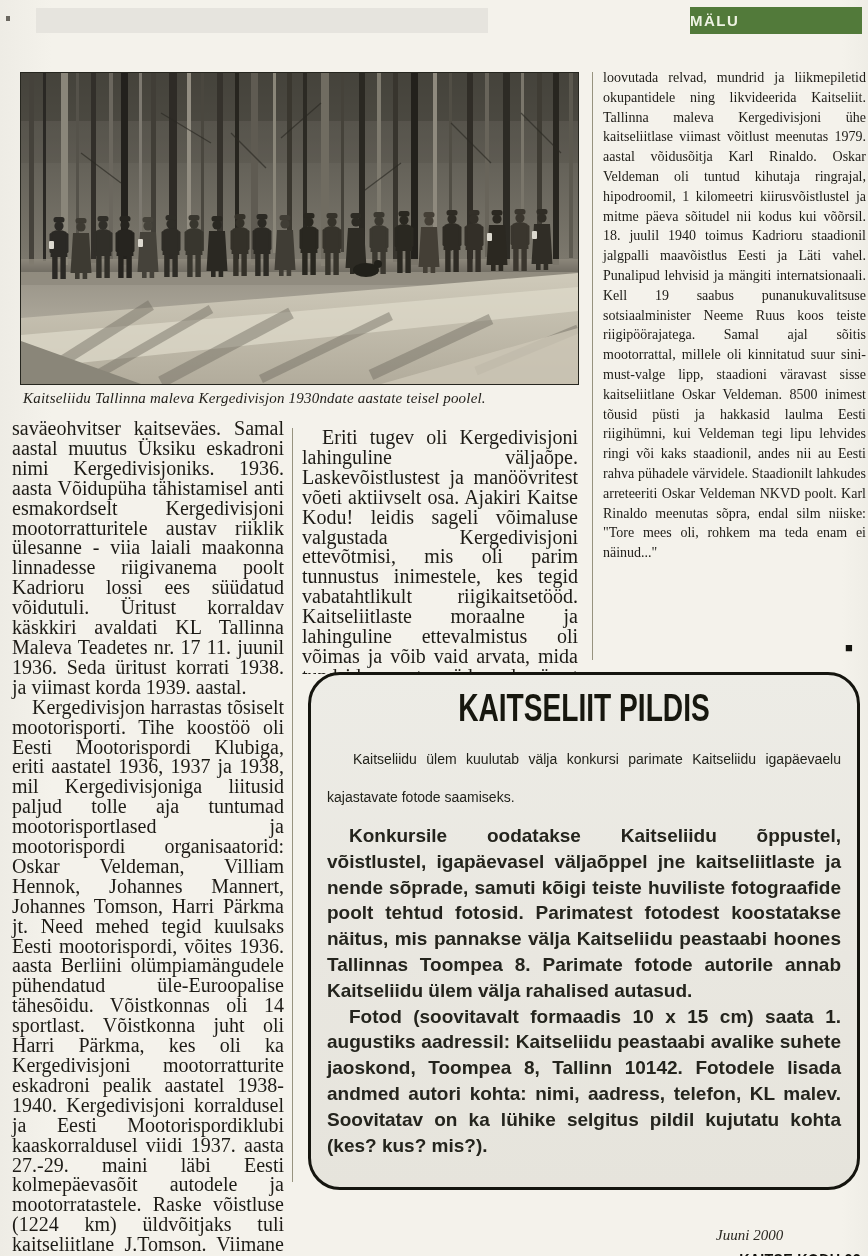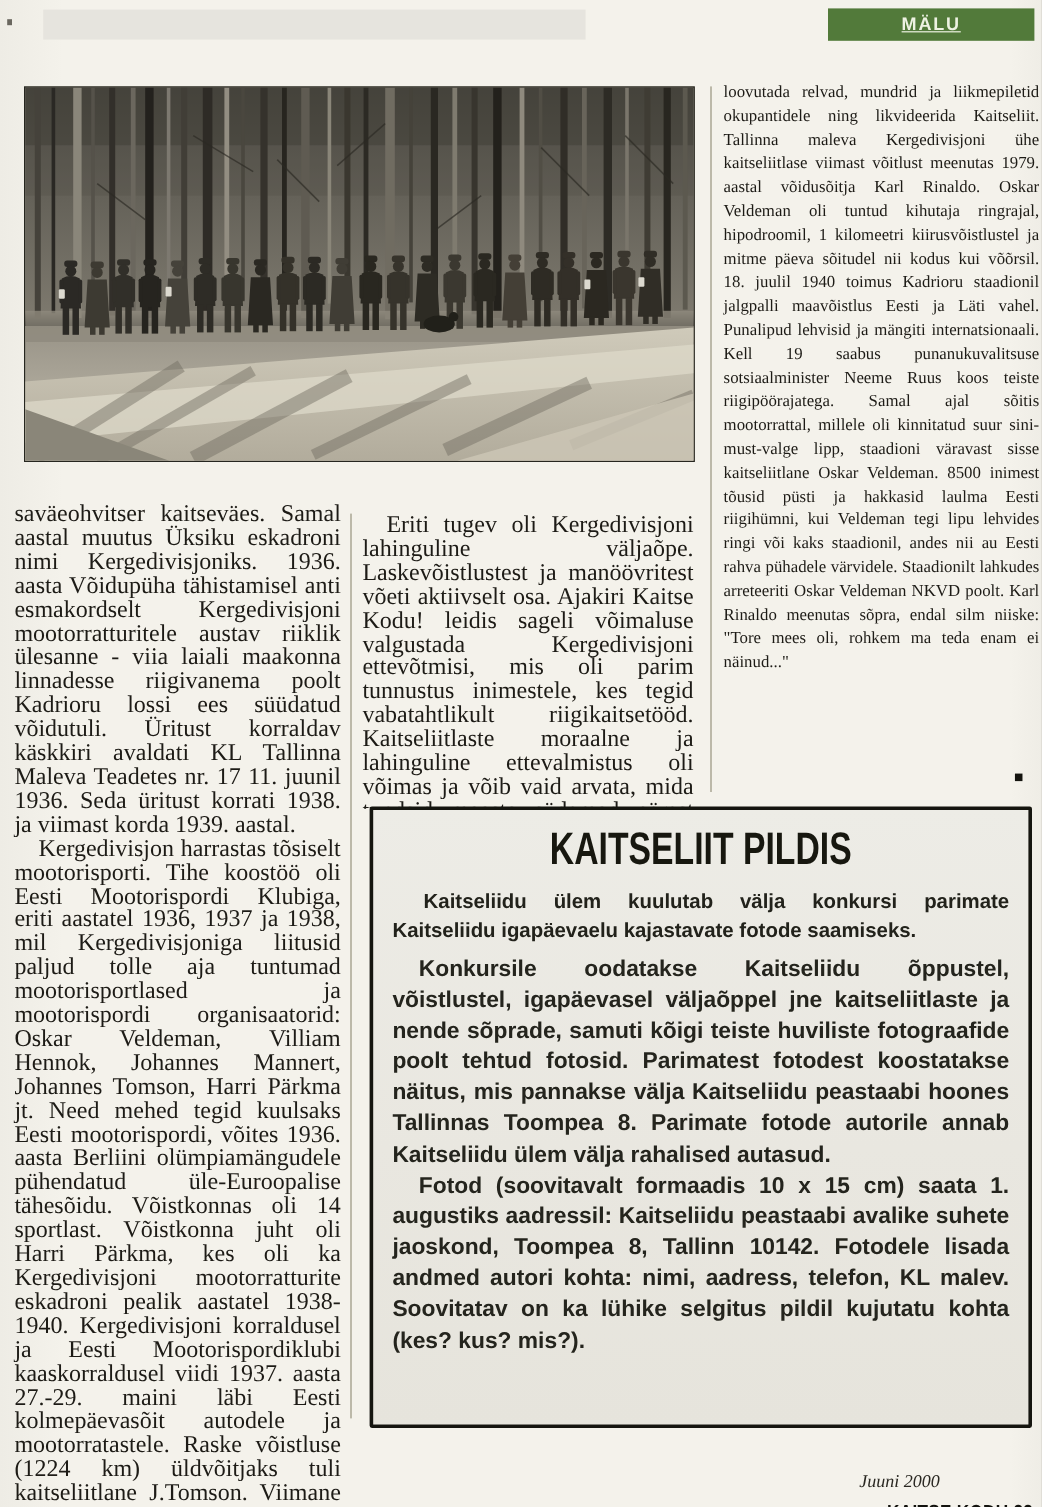--- a/index.html
+++ b/index.html
@@ -5,22 +5,22 @@
   html,body { margin:0; padding:0; background:#d8d6d0; }
   .page {
     position:relative; width:868px; height:1256px;
     background:linear-gradient(90deg,#eeece5 0%, #f4f2eb 6%, #f4f2eb 97%, #efede6 100%);
     font-family:"Liberation Serif", serif; overflow:hidden;
   }
   .corner-dot { position:absolute; left:6px; top:16px; width:4px; height:5px; background:#6a675f; }
   .ghost-box { position:absolute; left:36px; top:8px; width:452px; height:25px; background:#e6e4de; }
   .section-tab {
     position:absolute; left:690px; top:7px; width:172px; height:27px;
-    background:#527a3a; color:#edf2e2; display:flex; align-items:center; justify-content:center;
-    font:bold 15px "Liberation Sans", sans-serif; letter-spacing:1.5px;text-decoration:underline;
+    background:#527a3a; color:#edf2e2; display:flex; align-items:center; 
+    font:bold 15px "Liberation Sans", sans-serif; letter-spacing:1.5px;
   }
   .photo-frame {
     position:absolute; left:20px; top:72px; width:559px; height:313px;
     border:1px solid #26261f; box-sizing:border-box; background:#8a877c;
   }
   .photo-frame svg { display:block; }
   .photo-caption {
     position:absolute; left:23px; top:390px; width:556px;
     font:italic 15px "Liberation Serif", serif; color:#23211c; letter-spacing:.2px;
   }
@@ -35,31 +35,31 @@
   .col3 { left:603px; top:68px;  width:263px; height:596px; font-size:14px; line-height:19.8px; }
   .vdiv { position:absolute; width:1px; background:#97937f; }
   .vd1 { left:292px; top:428px; height:754px; }
   .vd2 { left:592px; top:72px;  height:588px; }
   .end-marker {
     position:absolute; left:845px; top:641px;
     font:13px "Liberation Sans", sans-serif; color:#14140f; line-height:13px;
   }
   .notice-box {
     position:absolute; left:308px; top:672px; width:552px; height:518px; box-sizing:border-box;
-    border:3px solid #15150f; border-radius:2px;
+    border:3px solid #15150f; border-radius:32px;
     background:linear-gradient(180deg,#edece6 0%, #e9e7e0 55%, #e6e4dc 100%);
     padding:8px 16px 8px; font-family:"Liberation Sans", sans-serif; color:#23231c;
   }
   .box-title { text-align:center; margin:4px 0 10px; white-space:nowrap; }
   .box-title-text {
     display:inline-block; transform:scaleX(.74); transform-origin:center;
     font-weight:bold; font-size:38px; letter-spacing:0; color:#17170f;
   }
   .box-lead {
-    font-size:17px; font-weight:bold; line-height:24px;
+    font-size:14px; font-weight:normal; line-height:38px;
     text-align:justify; text-indent:26px; margin:0 0 7px; color:#22221b;
   }
   .box-p {
     font-size:19px; font-weight:bold; line-height:25.8px;
     text-align:justify; text-indent:22px; margin:0; color:#24241d;
   }
   .footer {
     position:absolute; right:7px; top:1227px; display:flex; align-items:flex-start; gap:7px;flex-direction:column;
   }
   .footer-issue { font:italic 15px "Liberation Serif", serif; color:#2a2822; }
@@ -206,20 +206,21 @@
         <line x1="140" y1="309" x2="270" y2="240" stroke-width="12"></line>
         <line x1="240" y1="306" x2="370" y2="243" stroke-width="9"></line>
         <line x1="350" y1="302" x2="470" y2="246" stroke-width="11"></line>
         <line x1="455" y1="298" x2="557" y2="256" stroke-width="9"></line>
       </g>
       <polygon points="0,311 0,268 120,311" fill="#8a8679"></polygon>
       <polygon points="360,311 557,255 557,311" fill="#cdc7b6" opacity="0.8"></polygon>
     </svg>
   </div>
 
+  <div class="photo-caption">Kaitseliidu Tallinna maleva Kergedivisjon 1930ndate aastate teisel poolel.</div>
 
   <div class="vdiv vd1"></div>
   <div class="vdiv vd2"></div>
 
   <div class="col col1">
     <p>saväeohvitser kaitseväes. Samal aastal muutus Üksiku eskadroni nimi Kergedivisjoniks. 1936. aasta Võidupüha tähistamisel anti esmakordselt Kergedivisjoni mootorratturitele austav riiklik ülesanne - viia laiali maakonna linnadesse riigivanema poolt Kadrioru lossi ees süüdatud võidutuli. Üritust korraldav käskkiri avaldati KL Tallinna Maleva Teadetes nr. 17 11. juunil 1936. Seda üritust korrati 1938. ja viimast korda 1939. aastal.</p>
     <p class="indent">Kergedivisjon harrastas tõsiselt mootorisporti. Tihe koostöö oli Eesti Mootorispordi Klubiga, eriti aastatel 1936, 1937 ja 1938, mil Kergedivisjoniga liitusid paljud tolle aja tuntumad mootorisportlased ja mootorispordi organisaatorid: Oskar Veldeman, Villiam Hennok, Johannes Mannert, Johannes Tomson, Harri Pärkma jt. Need mehed tegid kuulsaks Eesti mootorispordi, võites 1936. aasta Berliini olümpiamängudele pühendatud üle-Euroopalise tähesõidu. Võistkonnas oli 14 sportlast. Võistkonna juht oli Harri Pärkma, kes oli ka Kergedivisjoni mootorratturite eskadroni pealik aastatel 1938-1940. Kergedivisjoni korraldusel ja Eesti Mootorispordiklubi kaaskorraldusel viidi 1937. aasta 27.-29. maini läbi Eesti kolmepäevasõit autodele ja mootorratastele. Raske võistluse (1224 km) üldvõitjaks tuli kaitseliitlane J.Tomson. Viimane mootorispordivõistlus Kergedivisjoni korraldusel toimus 19. juunil 1940. Auhinnad jagas Harri Pärkma.</p>
   </div>
 
   <div class="col col2">

